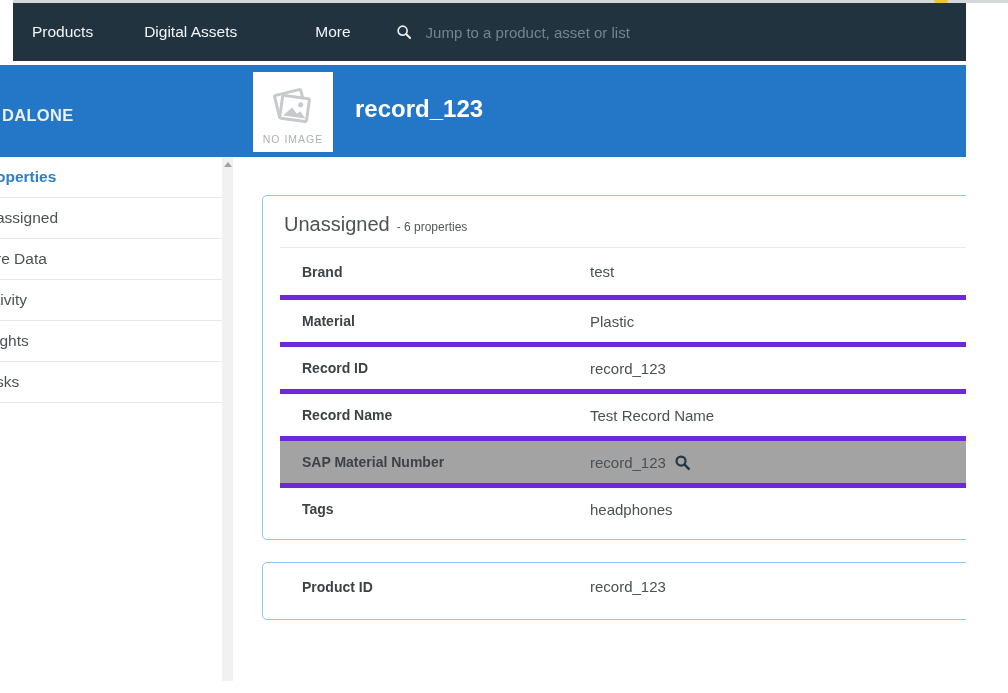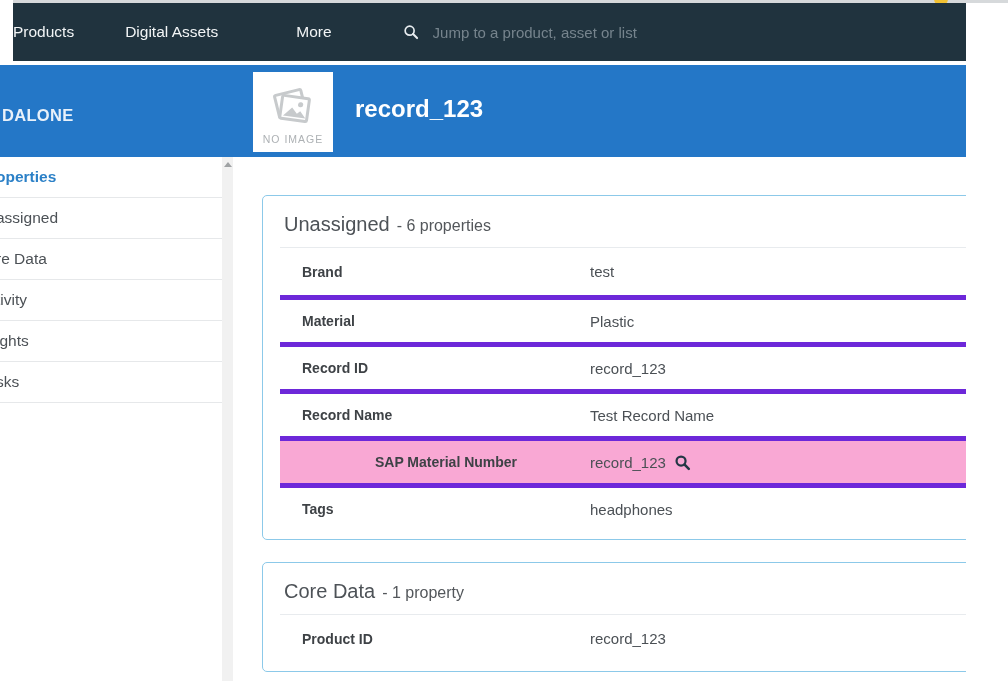--- a/index.html
+++ b/index.html
@@ -6,25 +6,25 @@
   html,body { background:#ffffff; }
   body { font-family:"Liberation Sans", sans-serif; }
   .page { position:relative; width:1008px; height:693px; background:#ffffff; overflow:hidden; }
 
   
   .top-strip { position:absolute; left:13px; top:0; width:995px; height:3px; background:#d6d9db; }
   .badge-dot { position:absolute; left:934px; top:-8px; width:14px; height:14px; border-radius:50%; background:#f2c233; }
 
   
   .navbar { position:absolute; left:13px; top:3px; width:953px; height:58px; background:#20333e;
-            display:flex; align-items:center; }
+            display:flex; align-items:center; padding-left:19px; }
   .nav-item { color:#f2f5f6; font-size:15.5px; cursor:pointer; white-space:nowrap; }
   .nav-item.n0 { margin-right:51px; }
   .nav-item.n1 { margin-right:78px; }
-  .nav-item.n2 { margin-right:71px; }
+  .nav-item.n2 { margin-right:45px; }
   .nav-search { display:flex; align-items:center; flex:1; }
   .nav-search .mag { color:#e8edf0; display:flex; align-items:center; margin-right:14px; }
   .nav-search input { flex:1; background:transparent; border:none; outline:none;
                       font-family:"Liberation Sans", sans-serif; font-size:15px; color:#c6ced3; }
   .nav-search input::placeholder { color:#76848d; opacity:1; }
 
   
   .blue-header { position:absolute; left:0; top:65px; width:966px; height:96px; background:#2477c7; }
   .crumb { position:absolute; left:2px; top:41px; font-size:16.5px; font-weight:bold;
            color:#e9f1fa; letter-spacing:.3px; }
@@ -50,24 +50,24 @@
   
   .main { position:absolute; left:233px; top:157px; width:733px; height:612px; background:#ffffff; overflow:hidden; }
   .card { position:absolute; left:29px; width:720px; background:#ffffff;
           border:1px solid #8cc9e9; border-radius:5px; padding-bottom:9px; }
   .card.card-0 { top:38px; }
   .card.card-1 { top:405px; }
   .card-inner { margin-left:17px; }
   .card-header { height:52px; display:flex; align-items:baseline; padding-left:4px; padding-top:17px;
                  border-bottom:1px solid #e8ebee; }
   .card-title { font-size:20px; color:#4d5257; }
-  .card-count { font-size:16px; color:#53575b; margin-left:7px; }
+  .card-count { font-size:12px; color:#53575b; margin-left:7px; }
   .prop-row { height:47px; display:flex; align-items:center; padding-left:22px; cursor:pointer; }
   .prop-row + .prop-row { border-top:5px solid #6d28d9; }
-  .prop-row.highlight { background:#f9a8d4;text-align:center; }
+  .prop-row.highlight { background:#a3a3a3; }
   .prop-label { width:288px; flex:none; font-size:14px; font-weight:bold; color:#3e4246; }
   .prop-value { font-size:15px; color:#4b5055; display:flex; align-items:center; }
   .lookup-icon { color:#233745; margin-left:8px; display:flex; align-items:center; cursor:pointer; }
 </style>
 </head>
 <body>
 
 <div class="page">
 
   <div class="top-strip"></div>
@@ -167,24 +167,20 @@
         </div>
         <div class="prop-row">
           <span class="prop-label">Tags</span>
           <span class="prop-value">headphones</span>
         </div>
       </div>
     </div>
 
     <div class="card card-1">
       <div class="card-inner">
-        <div class="card-header">
-          <span class="card-title">Core Data</span>
-          <span class="card-count">- 1 property</span>
-        </div>
         <div class="prop-row">
           <span class="prop-label">Product ID</span>
           <span class="prop-value">record_123</span>
         </div>
       </div>
     </div>
 
   </div>
 </div>
 

